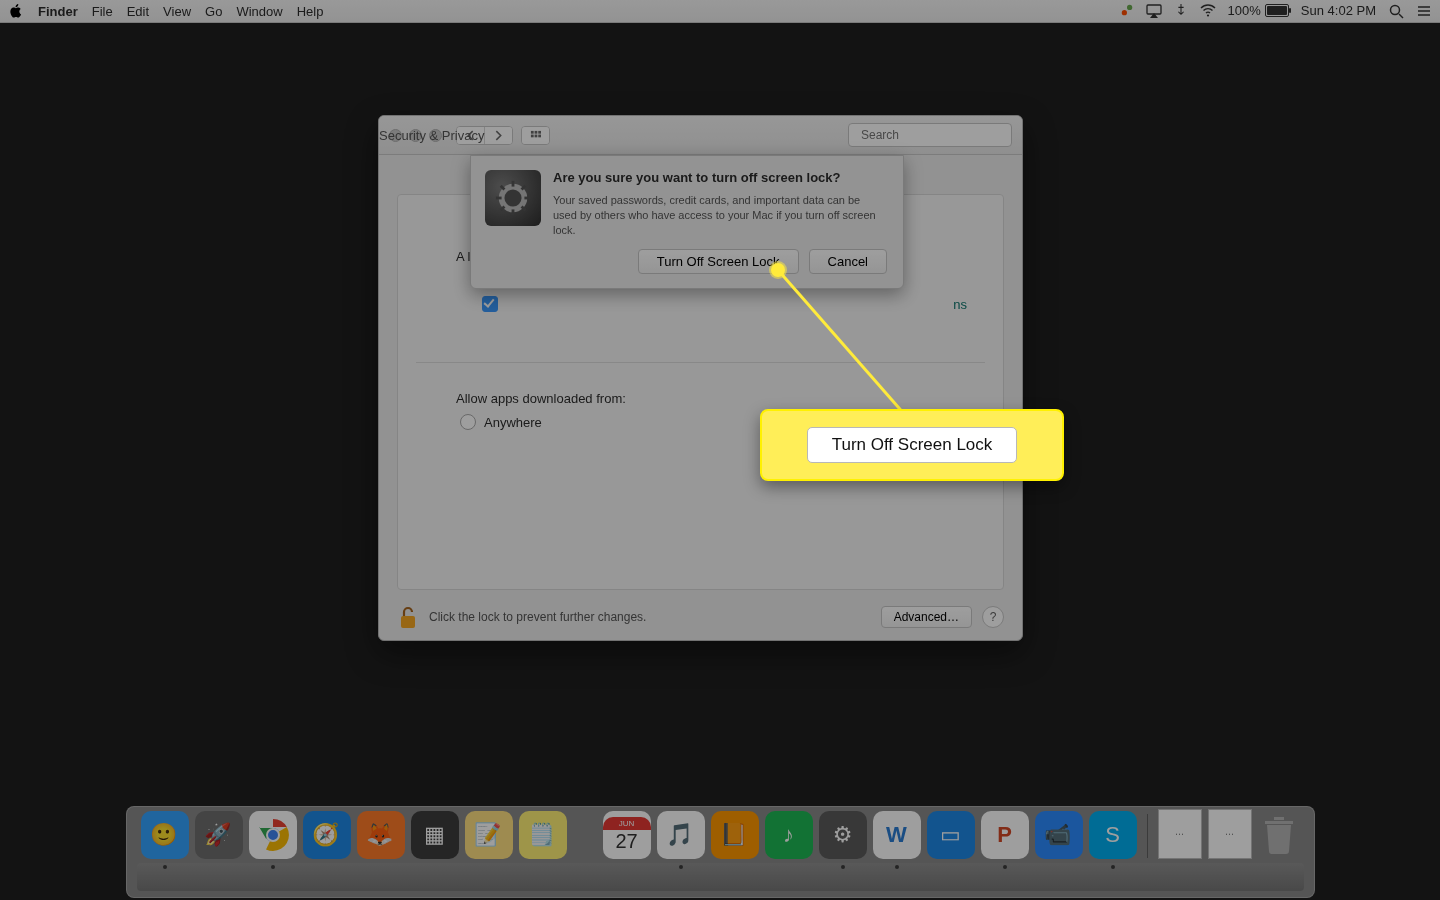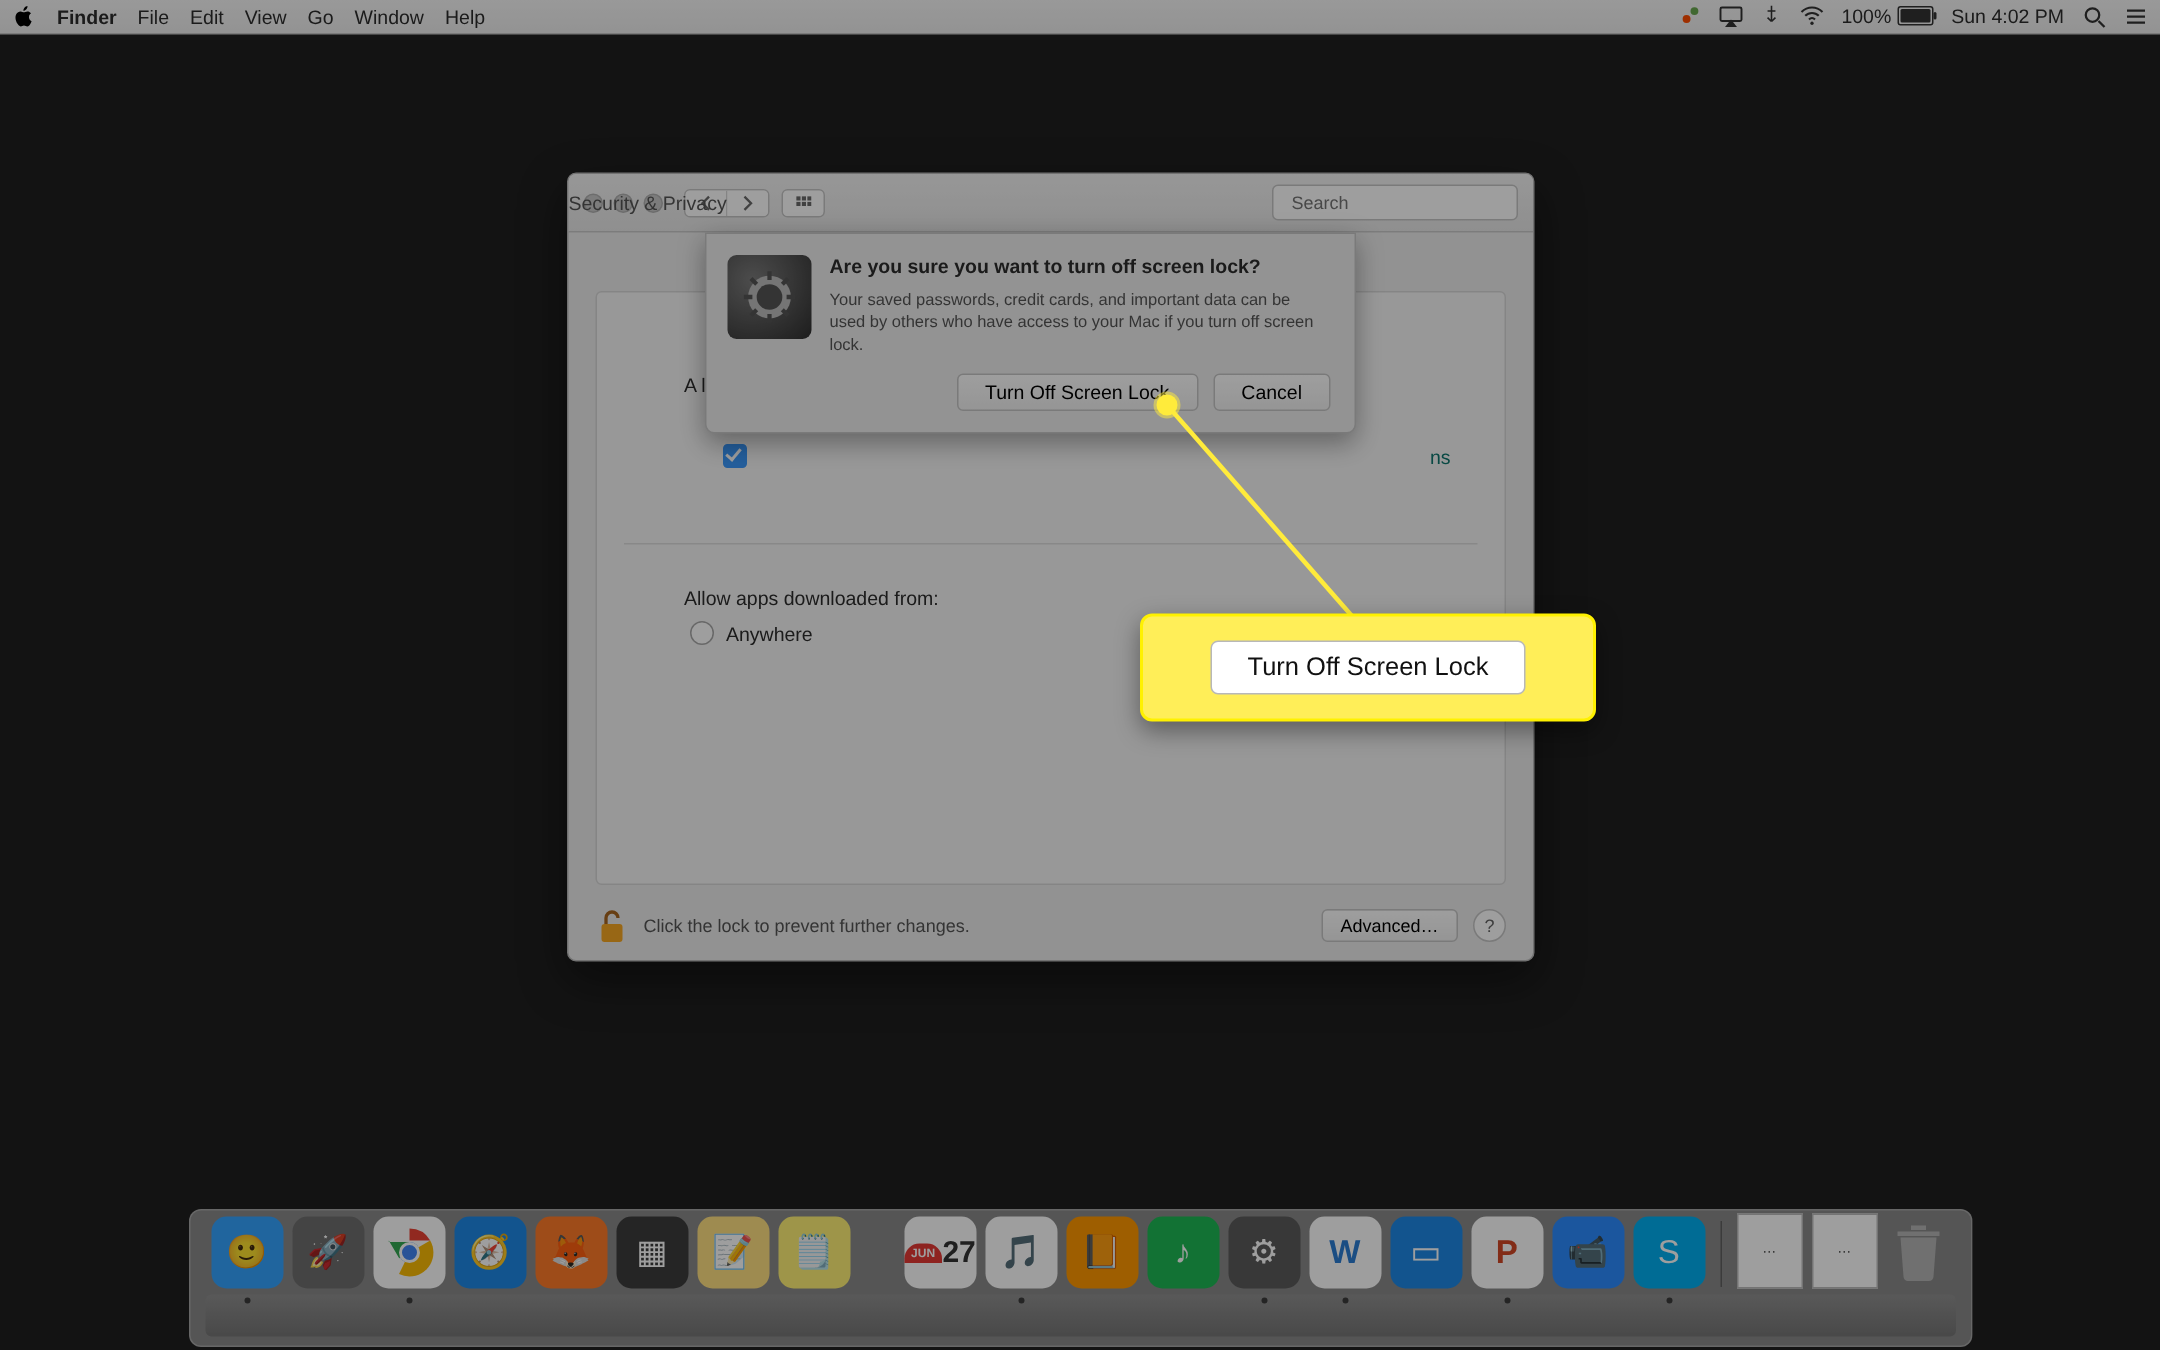--- a/index.html
+++ b/index.html
@@ -323,21 +323,21 @@
           <circle cx="17" cy="17" r="6" fill="#4285f4"></circle>
           <circle cx="17" cy="17" r="6" fill="none" stroke="#fff" stroke-width="2"></circle>
         </svg>
         <span class="dot"></span>
       </div>
       <div class="app" style="background: rgb(30, 136, 229);">🧭</div>
       <div class="app" style="background: rgb(255, 123, 41);">🦊</div>
       <div class="app" style="background: rgb(61, 61, 61);">▦</div>
       <div class="app" style="background: rgb(255, 224, 130);">📝</div>
       <div class="app" style="background: rgb(255, 241, 118);">🗒️</div>
-      <div class="app" style="background: rgb(255, 255, 255); color: rgb(229, 57, 53); font-weight: 700; flex-direction: row; font-size: 10px; margin-left: 30px;">
+      <div class="app" style="background: rgb(255, 255, 255); color: rgb(229, 57, 53); font-weight: 400; flex-direction: column; font-size: 10px; margin-left: 30px;">
         <div style="background:#e53935;color:#fff;font-size:8px;width:100%;text-align:center;border-radius:10px 10px 0 0;padding:2px 0">JUN</div>
         <div style="font-size:20px;color:#333">27</div>
       </div>
       <div class="app" style="background: rgb(255, 255, 255);">🎵<span class="dot"></span></div>
       <div class="app" style="background: rgb(255, 152, 0);">📙</div>
       <div class="app" style="background: rgb(29, 185, 84);">♪</div>
       <div class="app" style="background: rgb(91, 91, 91);">⚙︎<span class="dot"></span></div>
       <div class="app" style="background: rgb(255, 255, 255); color: rgb(43, 124, 211); font-weight: 700;">W<span class="dot"></span></div>
       <div class="app" style="background: rgb(30, 136, 229);">▭</div>
       <div class="app" style="background: rgb(255, 255, 255); color: rgb(210, 71, 38); font-weight: 700;">P<span class="dot"></span></div>

